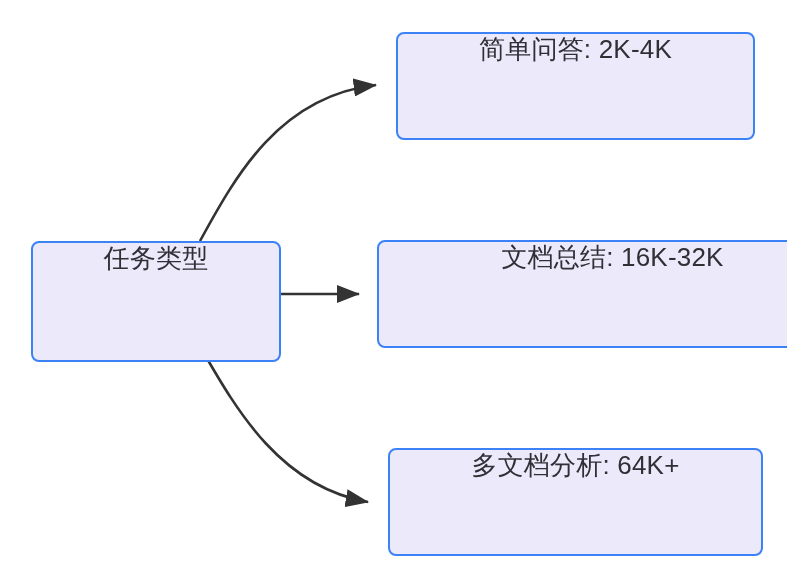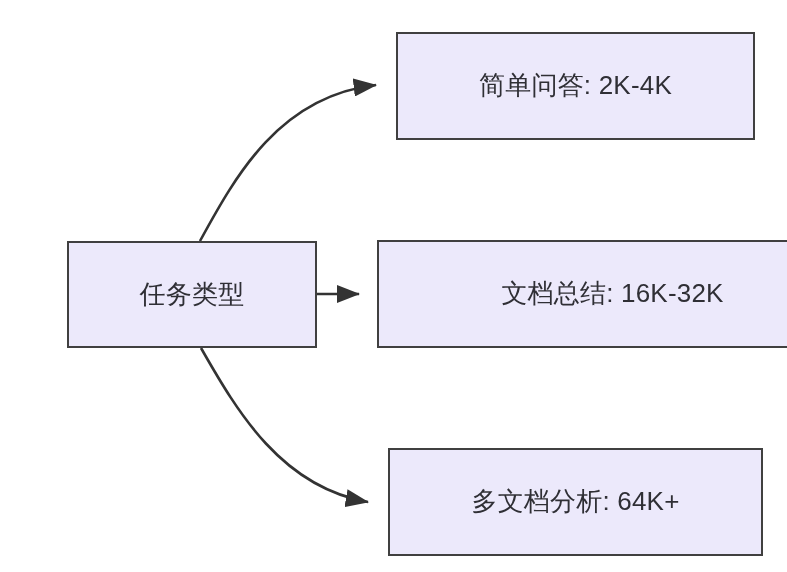--- a/index.html
+++ b/index.html
@@ -22,39 +22,38 @@
     left: 0;
     top: 0;
     width: 787px;
     height: 572px;
     pointer-events: none;
   }
   .node {
     position: absolute;
     box-sizing: border-box;
     background: #ece9fb;
-    border: 2px solid #404040;
-    border-radius: 0;
+    border: 2px solid #3b82f6;
+    border-radius: 8px;
     display: flex;
-    align-items: center;
+    align-items: flex-start;
     justify-content: center;
   }
   .node-label {
     font-size: 26px;
     line-height: 1.2;
     color: #2f2f35;
     white-space: nowrap;
     letter-spacing: 0.2px;
   }
   #node-source {
     left: 31px;
     top: 241px;
     width: 250px;
-    height: 107px;
-    margin-left: 36px;
+    height: 121px;
   }
   #node-simple-qa {
     left: 396px;
     top: 32px;
     width: 359px;
     height: 108px;
   }
   #node-doc-summary {
     left: 377px;
     top: 240px;

